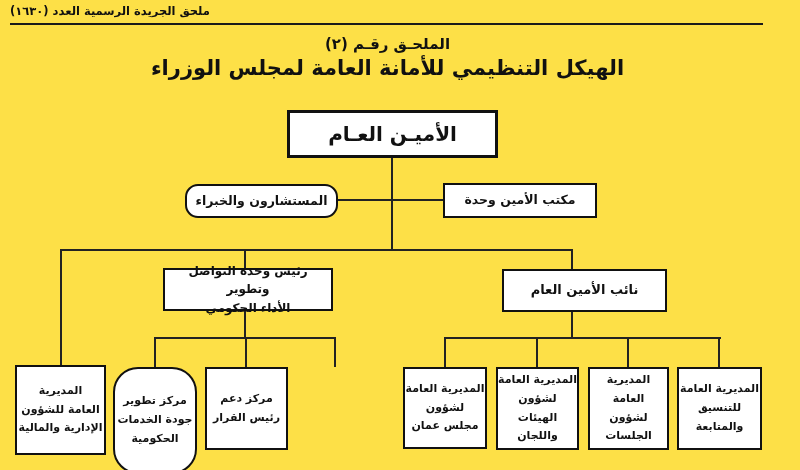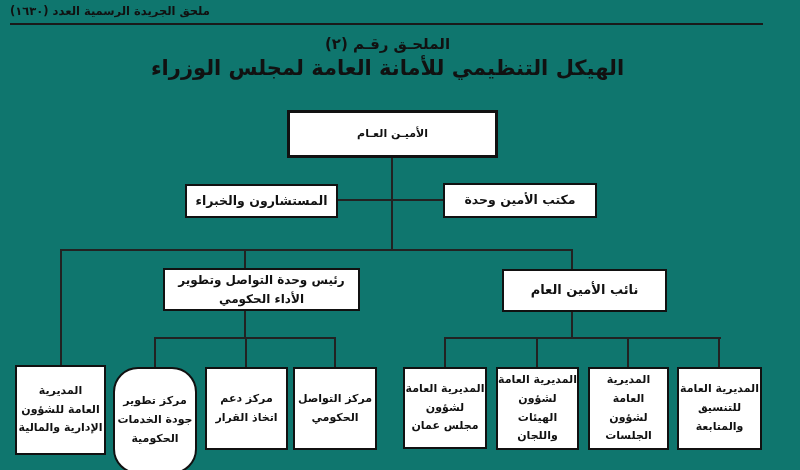--- a/index.html
+++ b/index.html
@@ -1,33 +1,33 @@
 <!DOCTYPE html>
 <html lang="ar"><head>
 <meta charset="utf-8">
 <style>
   html, body { margin:0; padding:0; background:#ffffff; }
   .page {
-    position:relative; width:800px; height:470px; background:#0f766e;
+    position:relative; width:800px; height:470px; background:#fde047;
     font-family:"DejaVu Sans", sans-serif; color:#111; overflow:hidden;
   }
   .hdr {
     position:absolute; left:10px; top:4px; direction:rtl;
     font-size:11.5px; font-weight:bold; letter-spacing:0;
   }
   .rule { position:absolute; left:10px; top:23px; width:753px; height:2px; background:#1a1a1a; }
   .title-wrap { position:absolute; left:0; top:35px; width:775px; text-align:center; direction:rtl; }
   .title-line1 { font-size:15px; font-weight:bold; margin-bottom:3px; }
   .title-line2 { font-size:21px; font-weight:bold; }
   .box {
     position:absolute; border:2px solid #111; background:#fff; direction:rtl;
     display:flex; align-items:center; justify-content:center; text-align:center;
     font-weight:bold; white-space:pre-line; line-height:1.5; box-sizing:border-box;
   }
-  .box.root { border-width:3px; font-size:11px; }
+  .box.root { border-width:3px; font-size:20px; }
   .box.lv2 { font-size:12.5px; }
   .box.lv3 { font-size:12px; line-height:1.55; }
   .box.leaf { font-size:11px; line-height:1.7; }
   .line { position:absolute; background:#222; }
 </style>
 </head>
 <body>
 
 <div class="page">
 
@@ -54,37 +54,35 @@
 
   <div class="line" style="left:571px;top:311px;width:2px;height:28px;"></div>
   <div class="line" style="left:444px;top:337px;width:277px;height:2px;"></div>
   <div class="line" style="left:444px;top:337px;width:2px;height:30px;"></div>
   <div class="line" style="left:536px;top:337px;width:2px;height:30px;"></div>
   <div class="line" style="left:627px;top:337px;width:2px;height:30px;"></div>
   <div class="line" style="left:718px;top:337px;width:2px;height:30px;"></div>
 
   <div class="box root" style="left:287px;top:110px;width:211px;height:48px;">الأميـن العـام</div>
 
-  <div class="box lv2" style="left:185px;top:184px;width:153px;height:34px;">المستشارون والخبراء</div>
+  <div class="box lv2" style="left:185px;top:184px;width:153px;height:34px;border-radius:13px;">المستشارون والخبراء</div>
   <div class="box lv2" style="left:443px;top:183px;width:154px;height:35px;">مكتب الأمين وحدة</div>
 
-  <div class="box lv3" style="left:163px;top:268px;width:197px;height:43px;">رئيس وحدة التواصل وتطوير
+  <div class="box lv3" style="left:163px;top:268px;width:170px;height:43px;">رئيس وحدة التواصل وتطوير
 الأداء الحكومي</div>
   <div class="box lv3" style="left:490px;top:269px;width:165px;height:43px;font-size:13px;margin-left:12px;">نائب الأمين العام</div>
 
   <div class="box leaf" style="left:15px;top:365px;width:91px;height:90px;">المديرية
 العامة للشؤون
 الإدارية والمالية</div>
   <div class="box leaf" style="left:113px;top:367px;width:84px;height:107px;border-radius:25px;">مركز تطوير
 جودة الخدمات
 الحكومية</div>
   <div class="box leaf" style="left:205px;top:367px;width:83px;height:83px;">مركز دعم
-اتخاذ القرار</div>
-  <div class="box leaf" style="left:293px;top:367px;width:84px;height:83px;">مركز التواصل
-الحكومي</div>
+رئيس القرار</div>
 
   <div class="box leaf" style="left:403px;top:367px;width:84px;height:82px;">المديرية العامة
 لشؤون
 مجلس عمان</div>
   <div class="box leaf" style="left:496px;top:367px;width:83px;height:83px;">المديرية العامة
 لشؤون
 الهيئات واللجان</div>
   <div class="box leaf" style="left:588px;top:367px;width:81px;height:83px;">المديرية العامة
 لشؤون الجلسات</div>
   <div class="box leaf" style="left:677px;top:367px;width:85px;height:83px;">المديرية العامة

